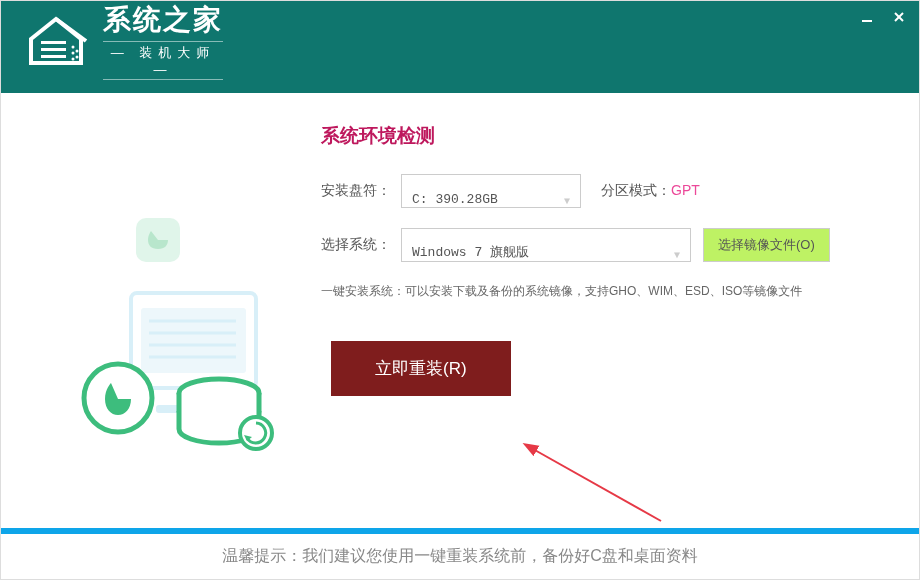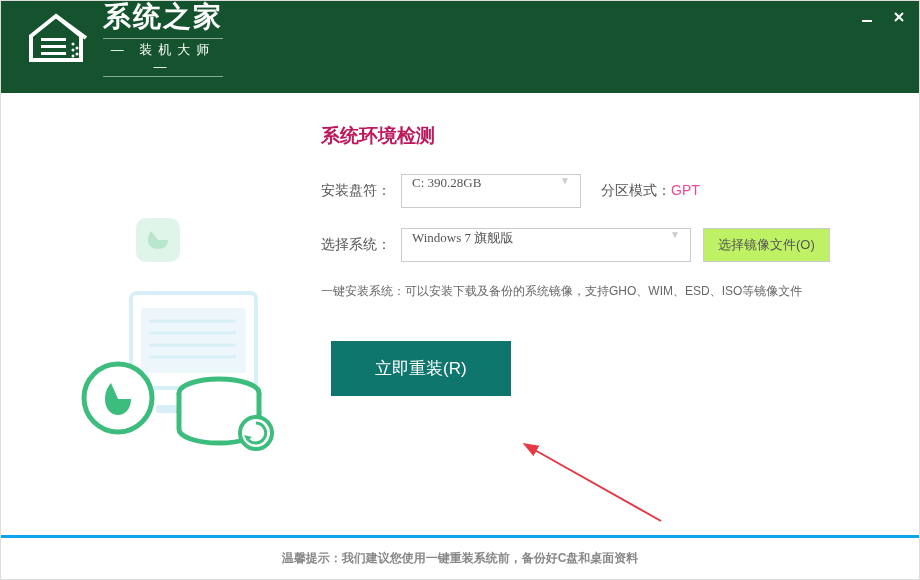--- a/index.html
+++ b/index.html
@@ -1,52 +1,52 @@
 <!DOCTYPE html>
 <html><head>
   <meta charset="utf-8">
   <style>
     * { margin: 0; padding: 0; box-sizing: border-box; }
     body { font-family: "Microsoft YaHei", sans-serif; width: 920px; height: 580px; overflow: hidden; border: 1px solid #ddd; position: relative; }
     
-    .header { background: #14532d; height: 92px; display: flex; align-items: flex-end; padding: 16px 20px; position: relative; }
+    .header { background: #0f766e; height: 92px; display: flex; align-items: flex-start; padding: 0 20px; position: relative; }
     .logo-area { display: flex; align-items: center; gap: 12px; }
     .logo-icon { width: 70px; height: 60px; }
     .logo-text { color: white; }
     .logo-title { font-size: 28px; font-weight: bold; letter-spacing: 2px; }
     .logo-sub { font-size: 13px; letter-spacing: 6px; text-align: center; border-top: 1px solid rgba(255,255,255,0.5); border-bottom: 1px solid rgba(255,255,255,0.5); padding: 2px 0; margin-top: 2px; width: 120px; }
     .logo-sub::before { content: "— "; }
     .logo-sub::after { content: " —"; }
     .window-controls { position: absolute; right: 10px; top: 8px; display: flex; gap: 12px; }
     .window-btn { width: 20px; height: 16px; display: flex; align-items: center; justify-content: center; cursor: pointer; color: white; }
     
     .content { display: flex; padding: 30px 30px 10px 30px; height: 440px; }
     .illustration { width: 260px; display: flex; align-items: center; justify-content: center; }
     .main-panel { flex: 1; padding-left: 30px; }
     
     .panel-title { font-size: 19px; font-weight: bold; color: #be185d; margin-bottom: 25px; }
     .row { display: flex; align-items: center; margin-bottom: 20px; font-size: 14px; color: #555; }
     .row-label { width: 80px; }
     .row-value { font-family: monospace, sans-serif; }
     
-    .dropdown { border: 1px solid #ccc; height: 34px; display: flex; align-items: flex-start; padding: 0 10px; background: white; position: relative; cursor: pointer; font-family: Liberation Serif, serif; font-size: 13px; }
+    .dropdown { border: 1px solid #ccc; height: 34px; display: flex; align-items: flex-end; padding: 0 10px; background: white; position: relative; cursor: pointer; font-family: Liberation Mono, monospace; font-size: 13px; }
     .dropdown-arrow { position: absolute; right: 10px; color: #ccc; font-size: 10px; }
     .drive-dropdown { width: 180px; }
     .system-dropdown { width: 290px; }
     
     .partition-info { margin-left: 20px; font-size: 14px; color: #555; }
     .partition-value { color: #ec4899; }
     
     .iso-button { border: 1px solid #ccc; height: 34px; padding: 0 14px; display: flex; align-items: center; margin-left: 12px; cursor: pointer; font-size: 13px; color: #555; background: #bef264; }
     
     .hint-text { font-size: 12px; color: #666; margin-top: 18px; line-height: 1.6; }
     
-    .install-button { background: #0f766e; color: white; border: none; padding: 16px 44px; font-size: 17px; cursor: pointer; margin-top: 40px; margin-left: 10px; }
+    .install-button { background: #7f1d1d; color: white; border: none; padding: 16px 44px; font-size: 17px; cursor: pointer; margin-top: 40px; margin-left: 10px; }
     
-    .footer { position: absolute; bottom: 0; left: 0; right: 0; border-top: 3px solid #0ea5e9; padding: 12px; text-align: center; font-size: 12px; color: #888; font-weight: bold; }
+    .footer { position: absolute; bottom: 0; left: 0; right: 0; border-top: 6px solid #0ea5e9; padding: 12px; text-align: center; font-size: 16px; color: #888; }
     
     .arrow-annotation { position: absolute; left: 520px; top: 440px; pointer-events: none; }
   </style>
 </head>
 <body>
 
 <div class="header">
   <div class="logo-area">
     <svg class="logo-icon" viewBox="0 0 70 60">
       <path d="M 10 28 L 35 8 L 60 28 L 60 52 L 10 52 Z" fill="none" stroke="white" stroke-width="4"></path>

